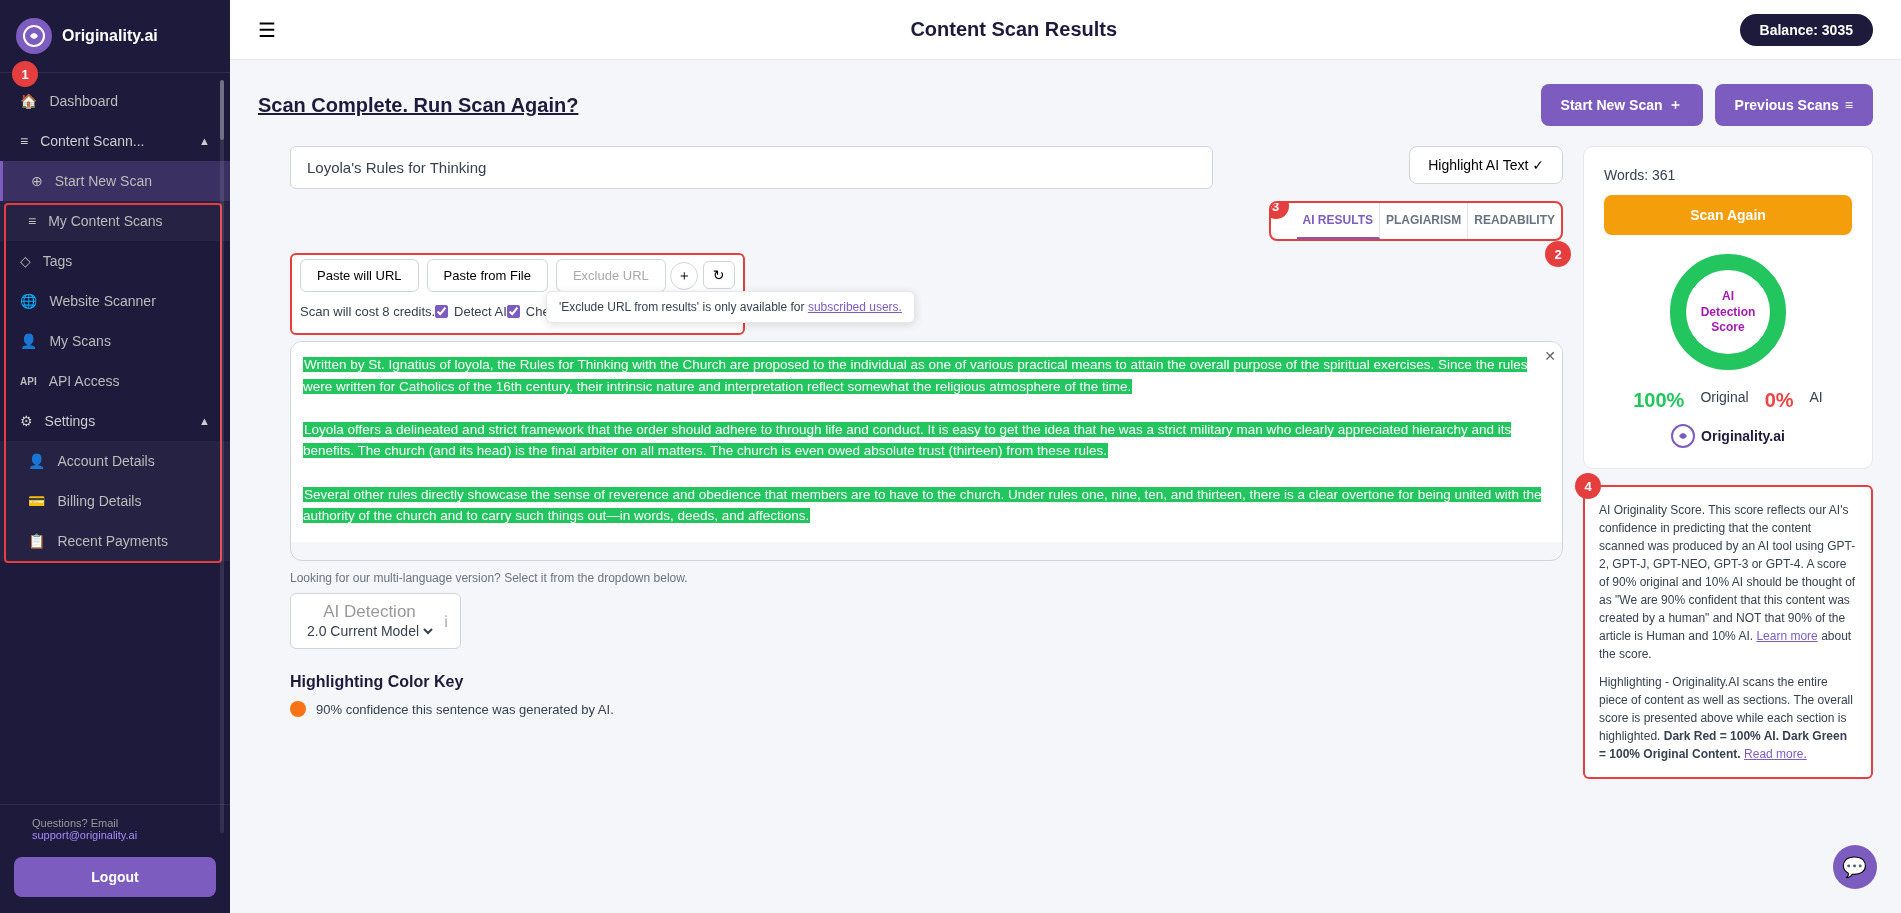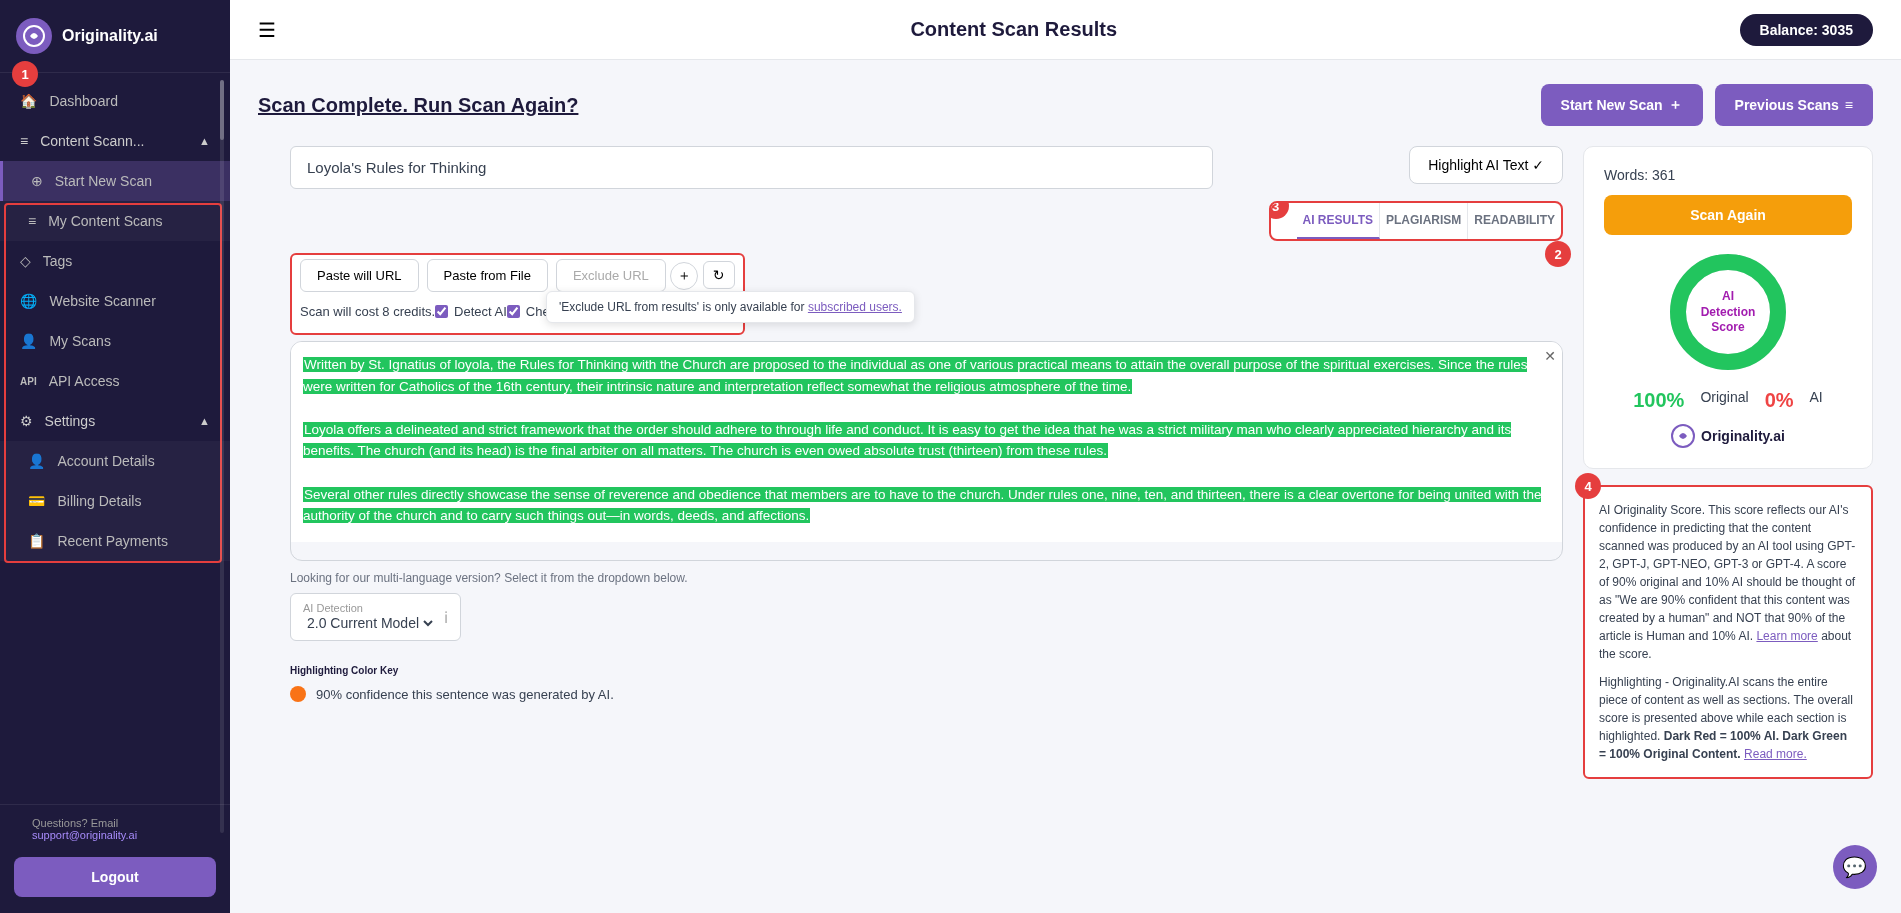--- a/index.html
+++ b/index.html
@@ -311,26 +311,26 @@
     .ai-detection-select-row {
       border: 1px solid #d1d5db;
       border-radius: 6px;
       padding: 8px 12px;
       display: inline-flex;
       align-items: center;
       gap: 8px;
       background: #fff;
       margin-bottom: 16px;
     }
-    .ai-detection-label { font-size: 11px; color: #999; }
+    .ai-detection-label { font-size: 17px; color: #999; text-align: center; }
     .ai-detection-select {
       border: none; outline: none; font-size: 14px; color: #374151; background: transparent; cursor: pointer;
     }
     .color-key-section { margin-top: 8px; }
-    .color-key-title { font-size: 10px; font-weight: 700; color: #1e1a3c; margin-bottom: 10px; }
+    .color-key-title { font-size: 16px; font-weight: 700; color: #1e1a3c; margin-bottom: 10px; }
     .color-key-item { display: flex; align-items: center; gap: 10px; font-size: 13px; color: #374151; margin-bottom: 6px; }
     .color-dot { width: 16px; height: 16px; border-radius: 50%; }
 
     
     .right-panel {
       width: 290px;
       min-width: 290px;
       display: flex;
       flex-direction: column;
       gap: 16px;

